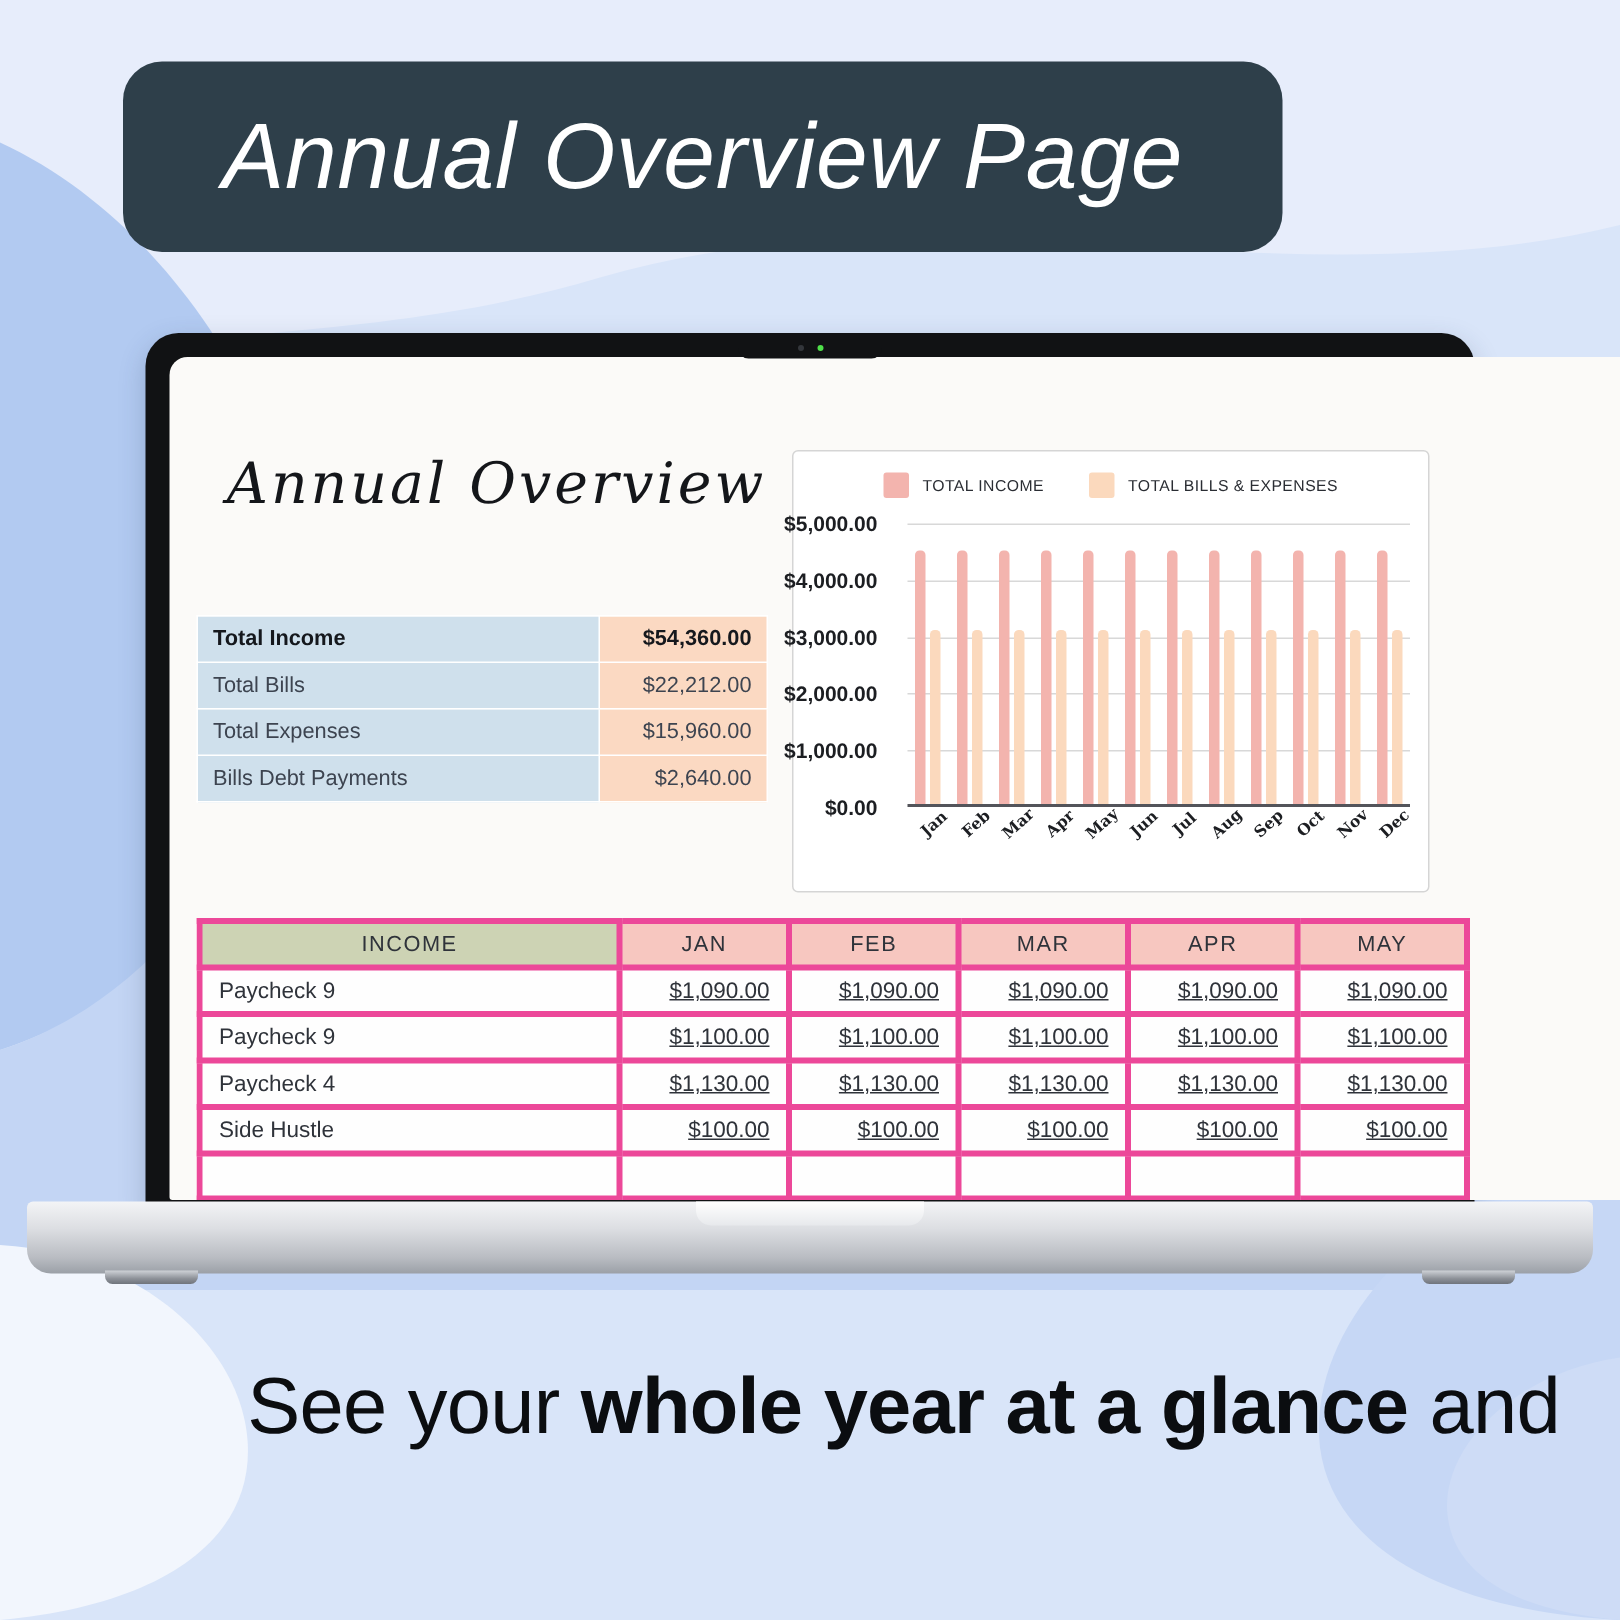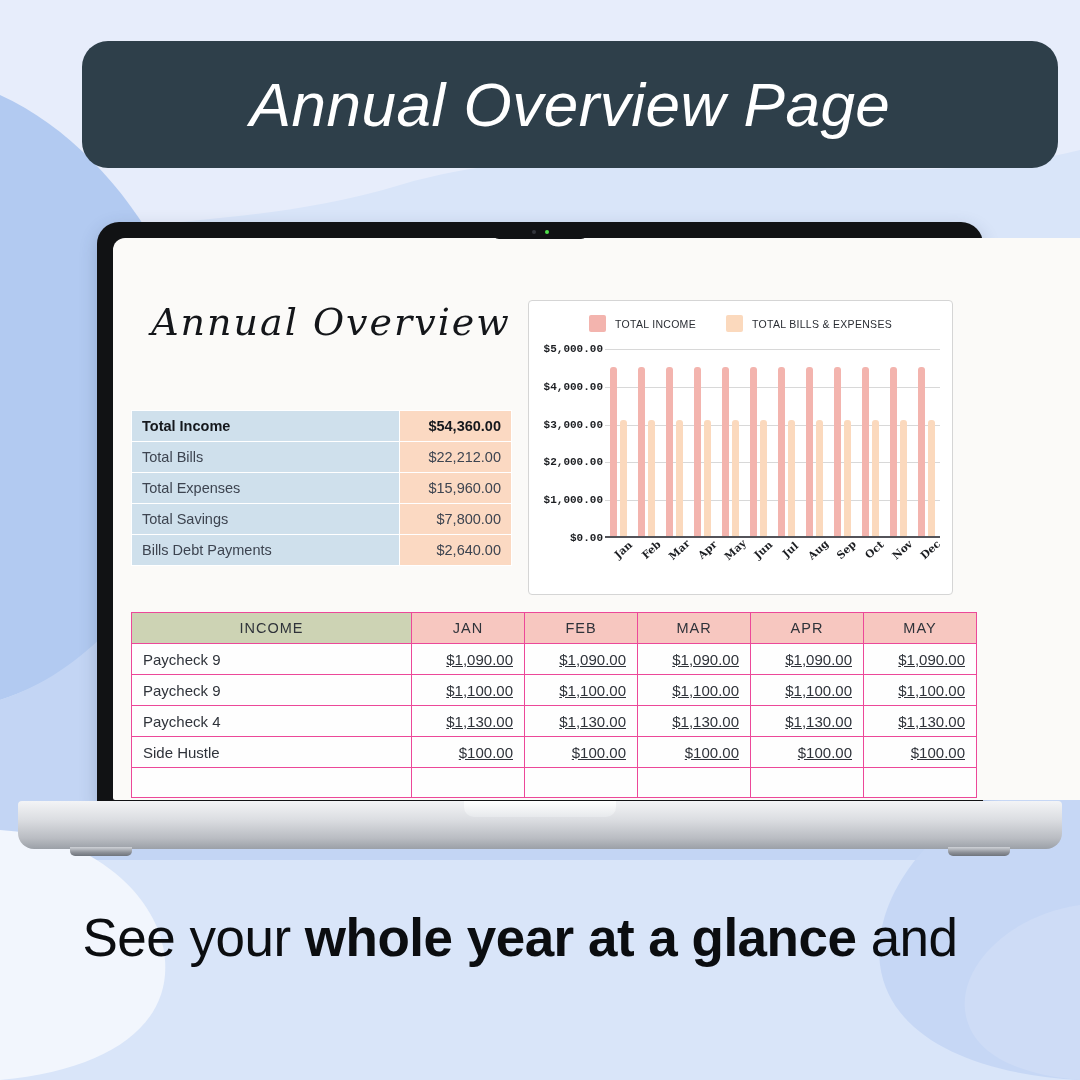--- a/index.html
+++ b/index.html
@@ -11,21 +11,21 @@
     overflow: hidden;
   }
 
   
   #bg { position: absolute; inset: 0; z-index: 0; }
 
   
   .banner {
     position: absolute;
     left: 82px; top: 41px;
-    width: 976px; height: 127px;
+    width: 773px; height: 127px;
     background: #2e3f4a;
     border-radius: 26px;
     display: flex; align-items: center; justify-content: center;
     z-index: 5;
   }
   .banner-title {
     color: #ffffff;
     font-size: 62px;
     font-style: italic;
     font-weight: 400;
@@ -136,24 +136,24 @@
     display: flex; align-items: center; justify-content: center; gap: 30px;
   }
   .legend-item { display: flex; align-items: center; gap: 9px; }
   .legend-sw { width: 17px; height: 17px; border-radius: 2px; }
   .legend-label { font-size: 10.5px; color: #2a2d33; letter-spacing: 0.3px; white-space: nowrap; }
 
   .plot { position: absolute; left: 76px; top: 48px; right: 12px; bottom: 56px; }
   .grid-line { position: absolute; left: 0; right: 0; height: 1px; background: #d8d8d8; }
   .axis-base { position: absolute; left: 0; right: 0; bottom: 0; height: 2px; background: #53545a; }
   .ytick {
-    position: absolute; right: 100%; margin-right: 2px;
+    position: absolute; right: 100%; margin-right: 20px;
     transform: translateY(-50%);
-    font-size: 11px; font-weight: bold; color: #1c1e22;
-    white-space: nowrap; font-family: Liberation Mono, monospace;
+    font-size: 14px; font-weight: bold; color: #1c1e22;
+    white-space: nowrap; font-family: Liberation Sans, sans-serif;
   }
   .bars { position: absolute; inset: 0; display: flex; align-items: flex-end; }
   .month-group {
     flex: 1; height: 100%;
     display: flex; align-items: flex-end; justify-content: center; gap: 3px;
     position: relative;
   }
   .bar { width: 7px; border-radius: 3px 3px 0 0; }
   .bar.inc { background: #f3b4ae; }
   .bar.exp { background: #fbd9bd; }
@@ -175,39 +175,39 @@
   }
   .income {
     width: 846px;
     border-collapse: collapse;
     font-size: 15px;
     table-layout: fixed;
     background: #fefefe;
   }
   .income th, .income td {
     height: 31px;
-    border: 1px solid #ec4899;
+    border: 4px solid #ec4899;
     padding: 0 11px;
     color: #2f333a;
     font-weight: normal;
     white-space: nowrap;
   }
   .income th.cat { background: #cdd3b4; text-align: center; letter-spacing: 1px; font-size: 14.5px; }
   .income th.mon { background: #f7c7c0; text-align: center; letter-spacing: 1px; font-size: 14.5px; }
   .income td.cat { text-align: left; }
   .income td.num { text-align: right; text-decoration: underline; }
   .income col.c0 { width: 280px; }
   .income col.cm { width: 113px; }
   .income tr.blank td { height: 30px; }
 
   
   .caption {
     position: absolute;
     left: 0; top: 900px; width: 1040px;
-    text-align: center;
+    text-align: right;
     z-index: 5;
     color: #0b0d10;
     font-size: 53px;
     line-height: 1.42;
     letter-spacing: -0.5px;
   }
   .caption b { font-weight: bold; }
 </style>
 </head>
 <body>
@@ -245,24 +245,20 @@
               <td class="lbl">Total Income</td>
               <td class="val">$54,360.00</td>
             </tr>
             <tr>
               <td class="lbl">Total Bills</td>
               <td class="val">$22,212.00</td>
             </tr>
             <tr>
               <td class="lbl">Total Expenses</td>
               <td class="val">$15,960.00</td>
-            </tr>
-            <tr>
-              <td class="lbl">Total Savings</td>
-              <td class="val">$7,800.00</td>
             </tr>
             <tr>
               <td class="lbl">Bills Debt Payments</td>
               <td class="val">$2,640.00</td>
             </tr>
           </tbody>
       </table>
 
       <div class="chart-panel">
         <div class="legend">

